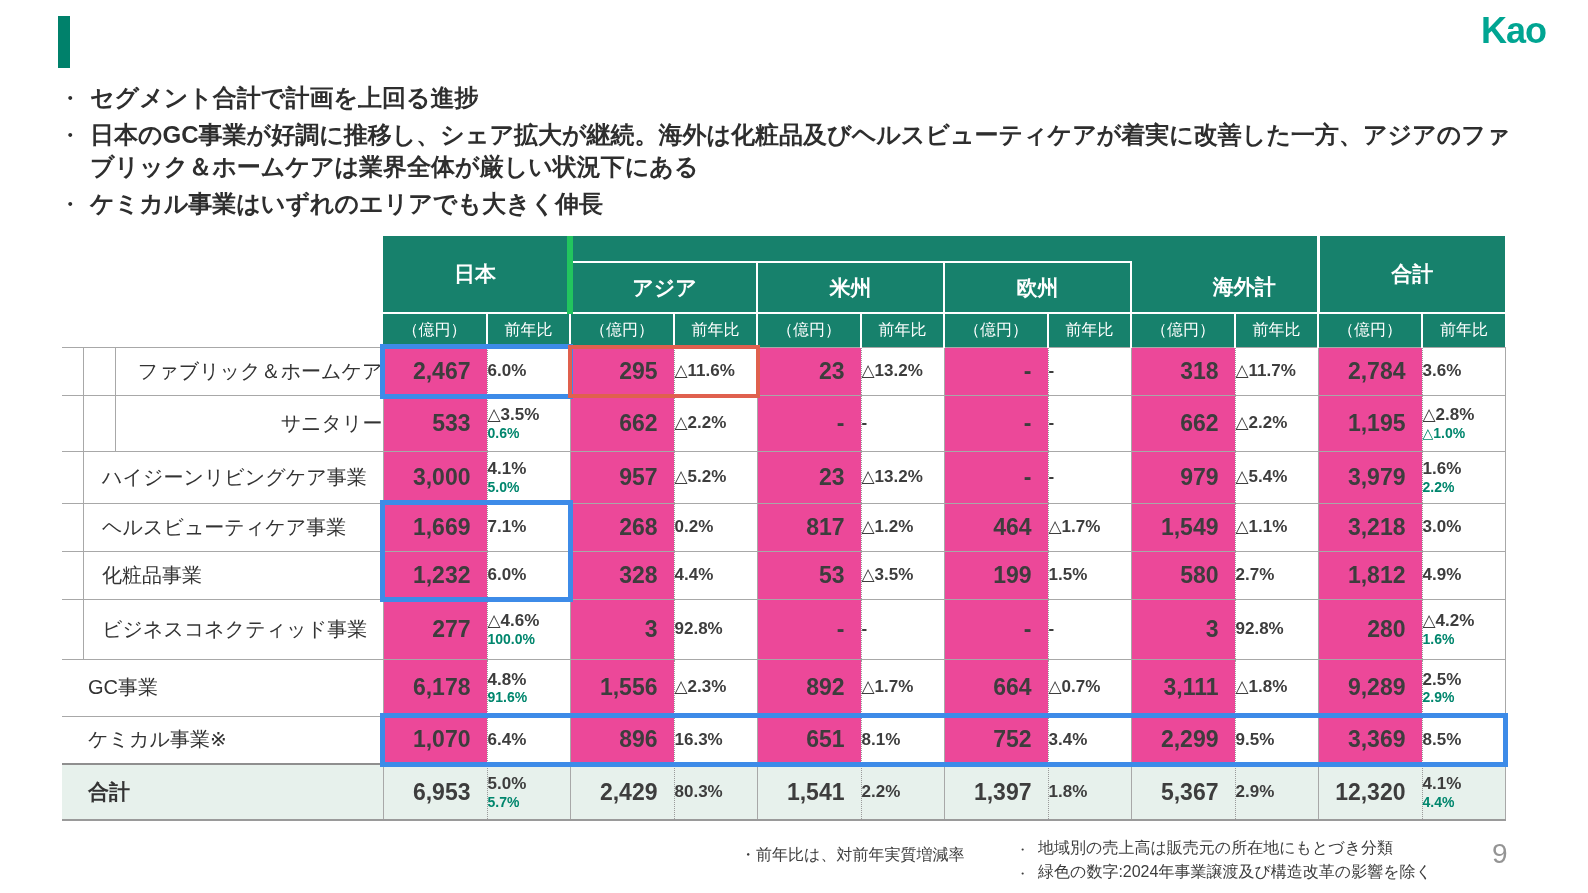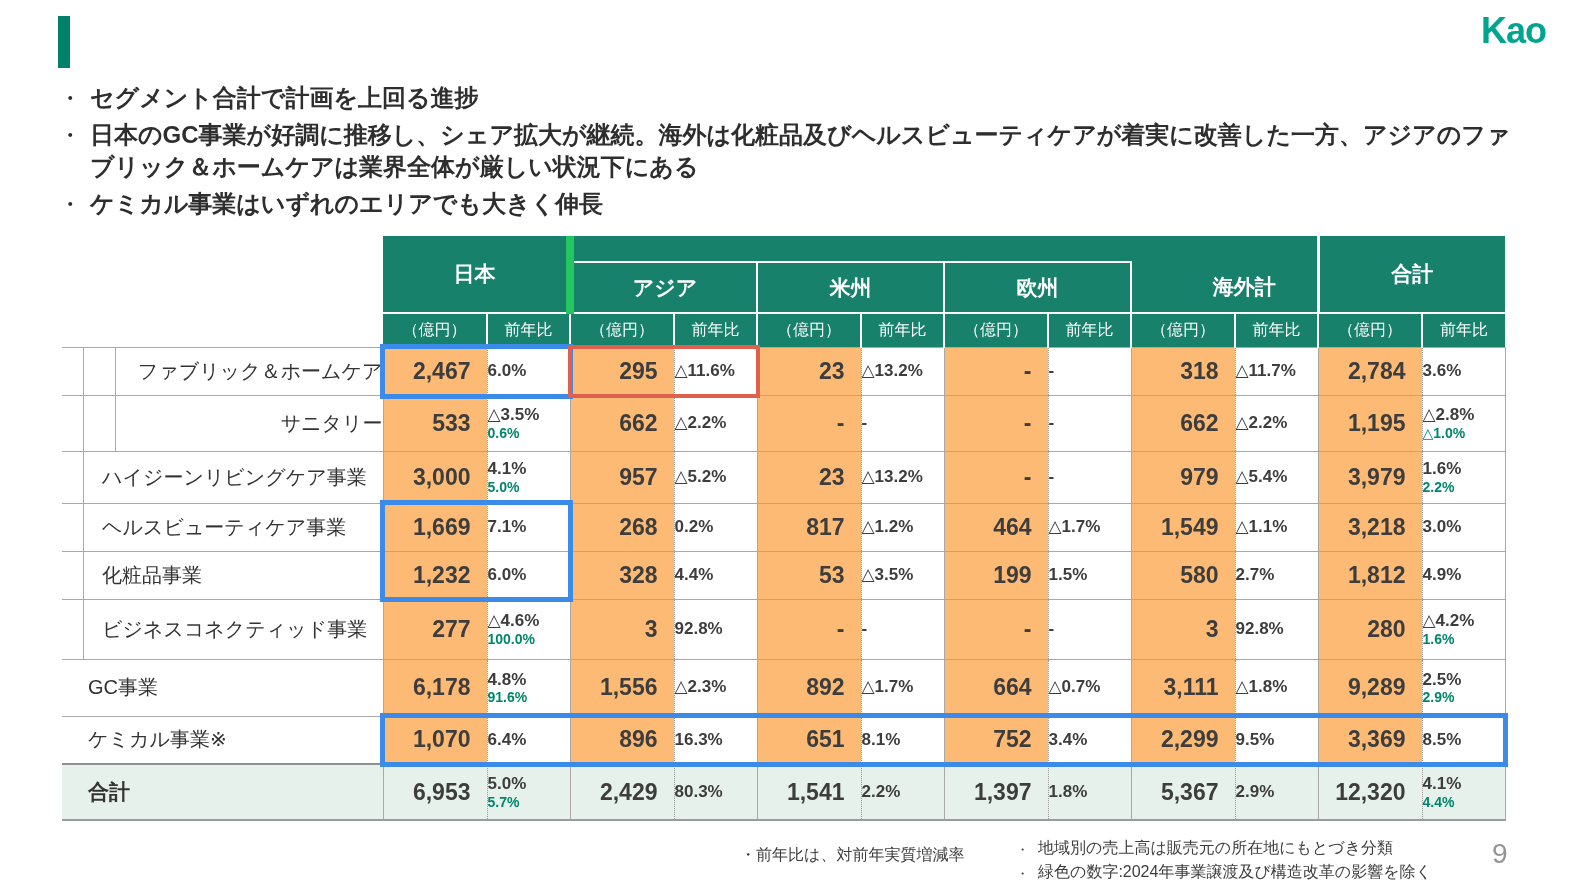--- a/index.html
+++ b/index.html
@@ -16,42 +16,42 @@
   .bullet{display:flex; margin-bottom:5px; font-size:24px; font-weight:bold; color:#2e2e2e; line-height:1.33;}
   .bullet .mark{width:30px; flex:0 0 30px; font-size:20px; padding-top:3px;}
   
   .table-wrap{position:absolute; left:62px; top:236px; width:1443px;}
   table{border-collapse:collapse; table-layout:fixed; width:1443px;}
   th,td{padding:0; box-sizing:border-box;}
   thead th{background:var(--green,#17816C); color:#fff; font-weight:bold;}
   .hEmpty{background:#fff;}
   .hA{height:26px;} .hB{height:51px;} .hC{height:34px;}
   .hJP,.hTotal{font-size:21px;}
-  .hJP{border-right:8px solid #22c55e;}
+  .hJP{border-right:6px solid #22c55e;}
   .hTotal{border-left:3px solid #fff;}
   .hBox{font-size:21px; border:2px solid #fff; border-bottom:none;}
   .hOS{font-size:21px;padding-left:40px;}
   .hC th{font-size:16px; font-weight:500; border-top:2px solid #fff; border-left:2px solid #fff; border-bottom:1px solid #a8a8a8;}
   .hC th:first-child{border-left:none;}
   tbody tr:nth-child(1){height:48px}
   tbody tr:nth-child(2){height:56px}
   tbody tr:nth-child(3){height:52px}
   tbody tr:nth-child(4){height:48px}
   tbody tr:nth-child(5){height:48px}
   tbody tr:nth-child(6){height:60px}
   tbody tr:nth-child(7){height:57px}
   tbody tr:nth-child(8){height:48px}
   tbody tr:nth-child(9){height:56px}
   td.lbl{font-size:20px; color:#333; vertical-align:middle; border-bottom:1px solid #a8a8a8; border-right:1px solid #a8a8a8; background:#fff;}
   tr.lvl3 td.lbl{padding-left:66px;text-align:right;}
   tr.lvl2 td.lbl{padding-left:40px;}
   tr.lvl1 td.lbl{padding-left:26px;}
   tbody tr:first-child td.lbl{border-top:1px solid #a8a8a8;}
   td.v{font-size:23px; font-weight:bold; color:#3d3d3d; text-align:right; vertical-align:middle;
-       padding-right:16px; border-right:1px dotted #9a9a9a; border-bottom:1px solid #a8a8a8; background:#fdba74;}
+       padding-right:16px; border-right:1px dotted #9a9a9a; border-bottom:1px solid #a8a8a8; background:#ec4899;}
   td.p{font-size:17px; font-weight:bold; color:#3d3d3d; text-align:left; vertical-align:middle;
        padding-right:10px; border-right:1px solid #a8a8a8; border-bottom:1px solid #a8a8a8; background:#fff;}
   .pm{line-height:1.2;}
   .pg{line-height:1.1; font-size:14px; color:var(--gnum,#00866D);}
   tr.total-row td{background:var(--totalbg,#E7F1EC); border-top:2px solid #8f8f8f; border-bottom:2px solid #9a9a9a;}
   tr.total-row td.lbl{font-size:21px; font-weight:bold;}
   
   .vline{position:absolute; width:1px; background:#a8a8a8;}
   .vline-outer{left:21px; top:111px; height:312px;}
   .vline-inner{left:53px; top:111px; height:104px;}

